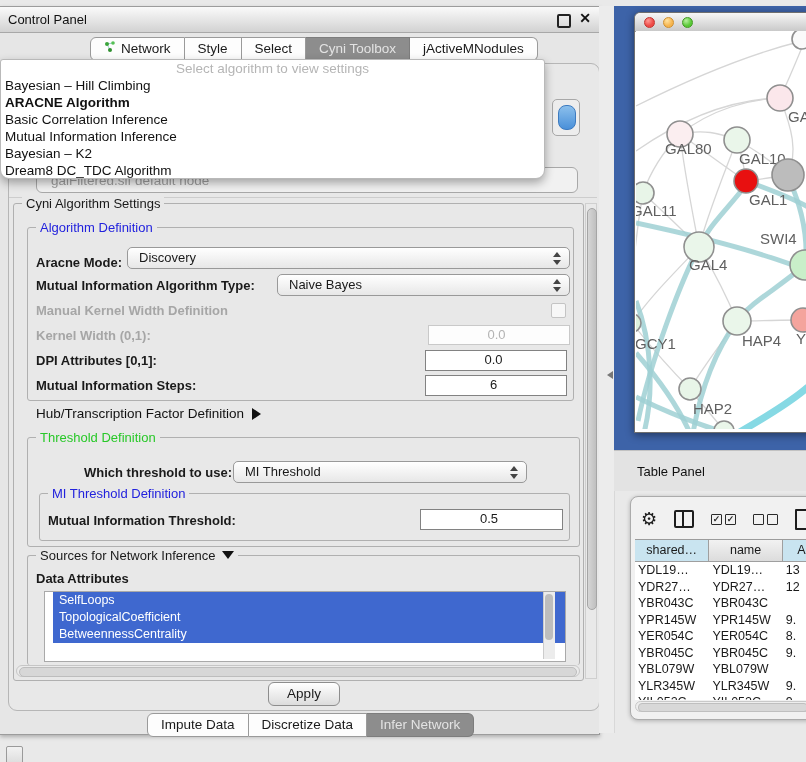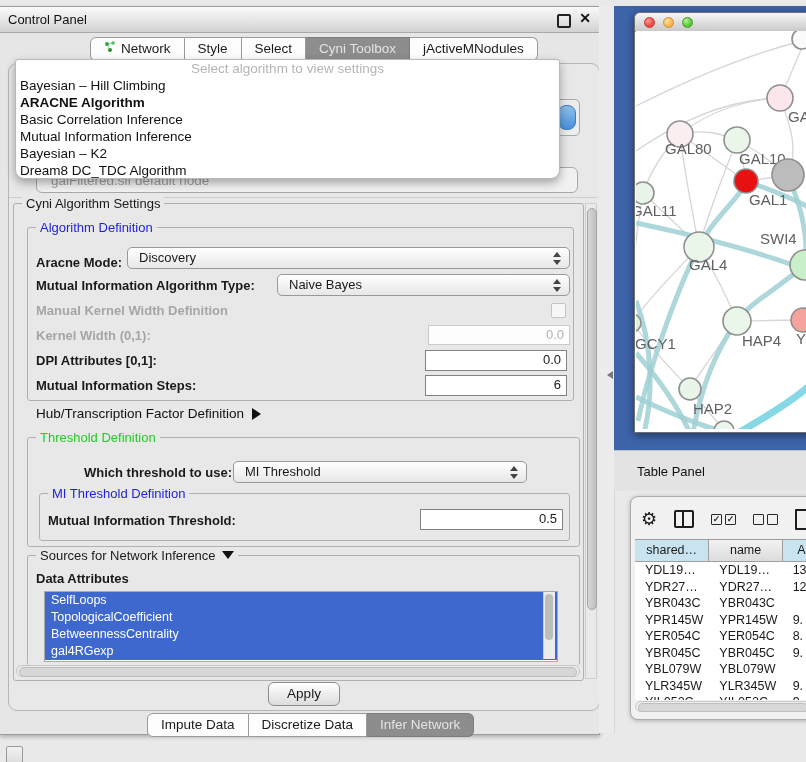--- a/index.html
+++ b/index.html
@@ -22,21 +22,21 @@
        border-left:none;font-size:13.5px;white-space:nowrap;display:flex;align-items:center;gap:5px;}
   .tab:first-child{border-left:1px solid #9a9a9a;border-radius:6px 0 0 6px;}
   .tab:last-child{border-radius:0 6px 6px 0;}
   .tab.selected{background:#8d8d8d;color:#e3e3e3;border-color:#7d7d7d;align-items:flex-end;}
 
   
   .content-panel{position:absolute;left:8px;top:56px;width:590px;height:646px;
     background:#e8e8e8;border:1px solid #b6b6b6;border-radius:9px;}
 
   
-  .algo-popup{position:absolute;left:15px;top:52px;width:543px;height:118px;background:#fff;
+  .algo-popup{position:absolute;left:0;top:52px;width:543px;height:118px;background:#fff;
     border:1px solid #b9b9b9;border-radius:3px 3px 9px 9px;box-shadow:0 4px 10px rgba(0,0,0,.32);z-index:30;}
   .algo-prompt{height:16px;line-height:16px;text-align:center;color:#b5b5b5;font-size:13.5px;margin-top:1px;}
   .algo-item{height:17px;line-height:17px;padding-left:4px;font-size:13.5px;color:#111;white-space:nowrap;}
   .algo-item.bold{font-weight:bold;}
 
   
   .combo-sliver{position:absolute;left:552px;top:92px;width:26px;height:35px;border:1px solid #a8a8a8;
     border-radius:5px;background:#ededed;z-index:10;}
   .blue-capsule{position:absolute;right:3px;top:5px;width:16px;height:23px;border-radius:8px;
     border:1px solid #3d7bc0;background:linear-gradient(#8cc0ec,#4a90d9);}
@@ -58,29 +58,29 @@
   .rlabel{position:absolute;font-size:13.5px;color:#111;white-space:nowrap;}
 
   .combo{position:absolute;height:22px;border:1px solid #999;border-radius:5px;
     background:linear-gradient(#ffffff,#e7e7e7);box-sizing:border-box;font-size:13px;
     line-height:20px;padding-left:11px;}
   .stepper{position:absolute;right:7px;top:4px;width:9px;height:13px;}
   .tri-up{position:absolute;top:0;left:0;width:0;height:0;border-left:4.5px solid transparent;border-right:4.5px solid transparent;border-bottom:5px solid #444;}
   .tri-dn{position:absolute;bottom:0;left:0;width:0;height:0;border-left:4.5px solid transparent;border-right:4.5px solid transparent;border-top:5px solid #444;}
 
   .tfield{position:absolute;height:20px;border:1px solid #828282;background:#fff;box-sizing:border-box;
-    font-size:13px;line-height:18px;text-align:right;padding-right:5px;}
+    font-size:13px;line-height:18px;text-align:center;padding-right:5px;}
   .tfield.disabled{border-color:#c9c9c9;background:#fdfdfd;color:#b3b3b3;}
   .checkbox{position:absolute;width:13px;height:13px;border:1px solid #c4c4c4;background:#f7f7f7;border-radius:2px;}
 
   .arrow-right{display:inline-block;width:0;height:0;border-top:6px solid transparent;border-bottom:6px solid transparent;border-left:9px solid #111;margin-left:8px;vertical-align:-2px;}
   .arrow-down{display:inline-block;width:0;height:0;border-left:6px solid transparent;border-right:6px solid transparent;border-top:8px solid #111;margin-left:6px;vertical-align:1px;}
 
   
-  .attr-list{position:absolute;left:44px;top:584px;width:512px;height:69px;background:#fff;border:1px solid #a9a9a9;overflow:hidden;}
+  .attr-list{position:absolute;left:44px;top:584px;width:512px;height:69px;background:#fff;border:1px solid #a9a9a9;overflow:hidden;padding-left:8px;}
   .attr-item{height:17px;line-height:17px;font-size:12.5px;padding-left:6px;background:#3f68cf;color:#fff;white-space:nowrap;}
   .attr-vscroll{position:absolute;left:543px;top:585px;width:11px;height:67px;background:#ececec;border-left:1px solid #ccc;}
   .attr-vthumb{position:absolute;left:1px;top:2px;width:8px;height:46px;background:#bdbdbd;border-radius:4px;}
 
   .hscrollbar{position:absolute;left:16px;top:658px;width:564px;height:12px;background:#ebebeb;border:1px solid #c6c6c6;border-radius:7px;box-sizing:border-box;}
   .hthumb{position:absolute;left:2px;top:1px;width:556px;height:8px;background:#d7d7d7;border-radius:5px;border:1px solid #bdbdbd;}
 
   .settings-vscroll{position:absolute;left:585px;top:196px;width:12px;height:476px;background:#e9e9e9;border:1px solid #cfcfcf;box-sizing:border-box;}
   .settings-vthumb{position:absolute;left:1px;top:4px;width:8px;height:400px;background:linear-gradient(90deg,#d6d6d6,#bfbfbf);border:1px solid #a5a5a5;border-radius:5px;}
 
@@ -117,21 +117,21 @@
   .cbpair{display:flex;gap:3px;}
   .cb{width:9px;height:9px;border:1.5px solid #2a2a2a;border-radius:1px;font-size:9px;line-height:9px;text-align:center;color:#2a2a2a;font-weight:bold;}
   .page-icon{width:13px;height:17px;border:2px solid #1d1d1d;border-radius:1px;position:relative;background:#f1f1f1;}
 
   .tp-table{position:absolute;left:4px;top:42px;width:186px;height:160px;overflow:hidden;background:#fff;border-top:1px solid #9c9c9c;}
   .tp-header{display:flex;height:22px;}
   .th{box-sizing:border-box;border-right:1px solid #9f9f9f;border-bottom:1px solid #9f9f9f;
       background:linear-gradient(#f2f2f2,#dcdcdc);font-size:12.5px;text-align:center;line-height:21px;overflow:hidden;white-space:nowrap;}
   .th.hl{background:#c9e4f0;}
   .tp-row{display:flex;height:16.5px;}
-  .td{box-sizing:border-box;font-size:12.5px;line-height:16.5px;padding-left:10px;overflow:hidden;white-space:nowrap;}
+  .td{box-sizing:border-box;font-size:12.5px;line-height:16.5px;padding-left:3px;overflow:hidden;white-space:nowrap;}
   .tp-hscroll{position:absolute;left:4px;top:204px;width:182px;height:11px;background:#eee;border:1px solid #c9c9c9;border-radius:6px;box-sizing:border-box;}
   .tp-hthumb{position:absolute;left:2px;top:1px;width:168px;height:7px;background:#d8d8d8;border-radius:4px;border:1px solid #bfbfbf;}
 
   .mini-square{position:absolute;left:6px;top:746px;width:15px;height:16px;border:1px solid #9a9a9a;background:linear-gradient(#f2f2f2,#ddd);border-radius:2px;}
 </style>
 </head>
 <body>
 
 <div id="app">
 
@@ -255,21 +255,20 @@
     <div class="fieldset" style="left:27px;top:548px;width:551px;height:109px;border-bottom:none;">
       <span class="legend">
         <span>Sources for Network Inference</span><span class="arrow-down"></span>
       </span>
     </div>
     <span class="blabel" style="left:36px;top:564px;">Data Attributes</span>
     <div class="attr-list" id="attr-list">
         <div class="attr-item">SelfLoops</div>
         <div class="attr-item">TopologicalCoefficient</div>
         <div class="attr-item">BetweennessCentrality</div>
-        <div class="attr-item">gal4RGexp</div>
       </div>
     <div class="attr-vscroll">
       <div class="attr-vthumb"></div>
     </div>
     <div class="hscrollbar">
       <div class="hthumb"></div>
     </div>
 
     <div class="apply-btn">Apply</div>
 

